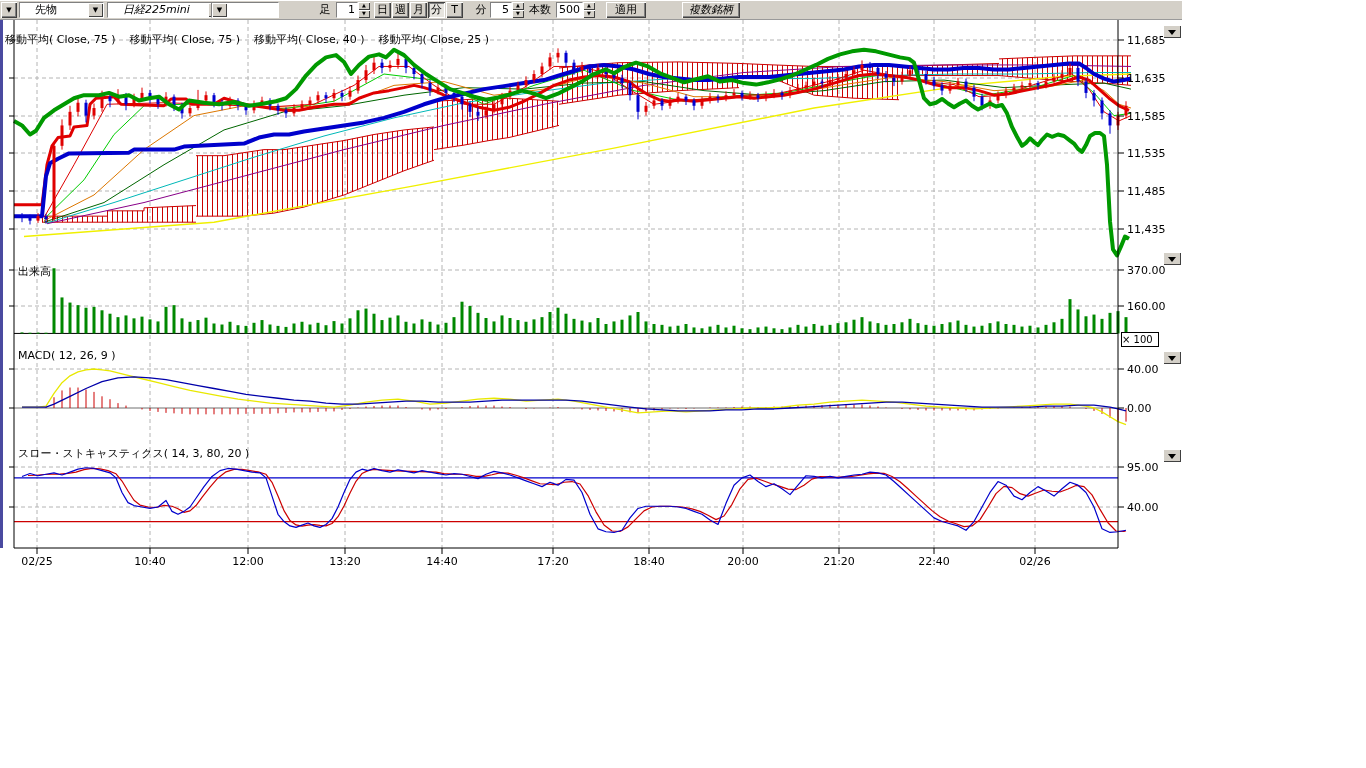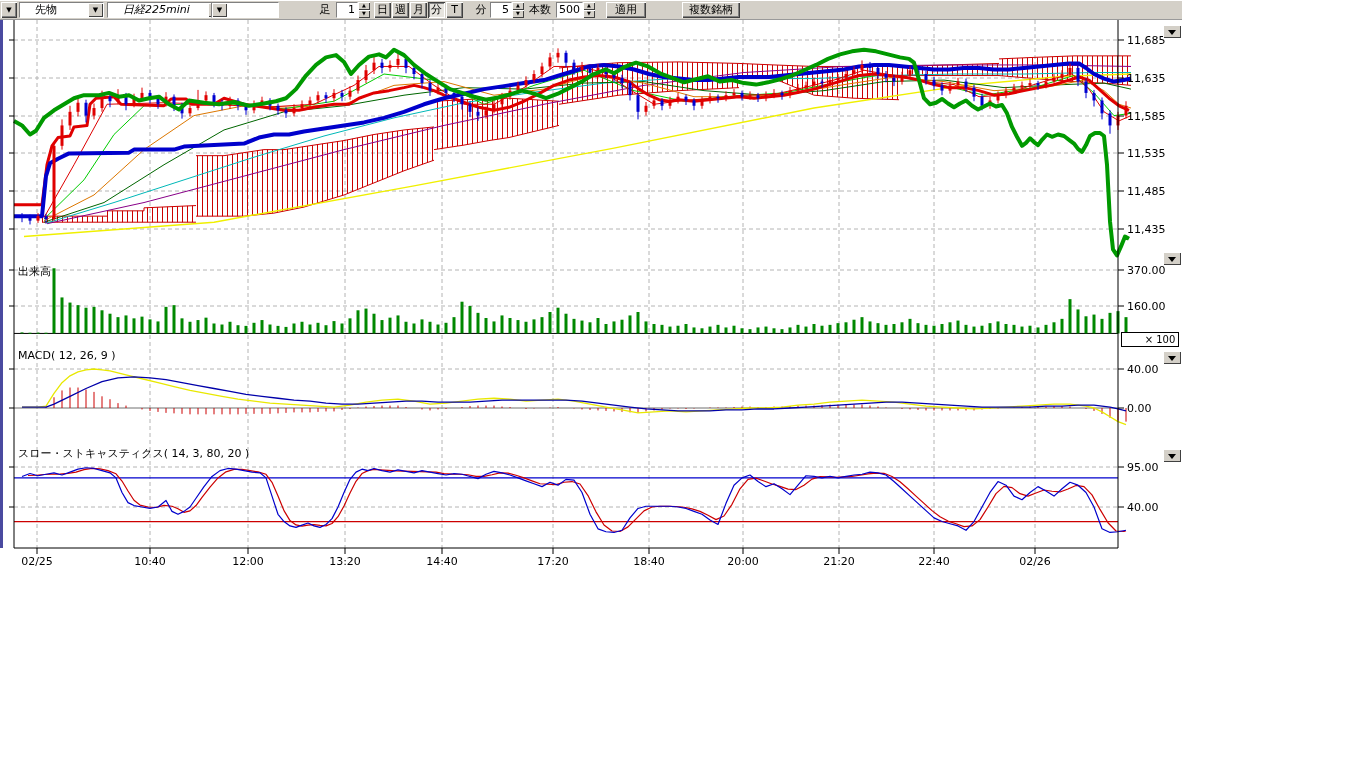--- a/index.html
+++ b/index.html
@@ -27,21 +27,21 @@
                   box-shadow:inset 1px 1px 0 #fff, inset -1px -1px 0 #404040;}
   
   .chart{position:absolute;left:0;top:20px;width:1182px;height:550px;background:#fff;}
   .chart svg{position:absolute;left:0;top:0;}
   .ov{position:absolute;white-space:pre;font-size:11px;line-height:12px;color:#000;background:transparent;}
   .panel-dd{position:absolute;left:1163px;width:18px;height:13px;background:#d4d0c8;
             box-shadow:inset 1px 1px 0 #fff, inset -1px -1px 0 #404040;text-align:center;}
   .panel-dd:after{content:"";display:inline-block;margin-top:4px;width:0;height:0;
             border-left:4px solid transparent;border-right:4px solid transparent;border-top:5px solid #000;}
   .mult{position:absolute;left:1121px;top:312px;width:36px;height:13px;border:1px solid #000;
-        background:#fff;font-size:10px;line-height:13px;text-align:center;padding-left:20px;}
+        background:#fff;font-size:10px;line-height:13px;text-align:left;}
 </style>
 </head>
 <body>
 
 <div class="app">
 
   <div class="toolbar">
     <div class="tb btn" style="left:1px;width:16px;font-size:7px;">▼</div>
 
     <div class="tb combo" style="left:19px;width:85px;">
@@ -89,21 +89,21 @@
 
     <div class="tb spin" style="left:556px;width:39px;">
       <div class="num">500</div>
       <div class="updn">
           <div>▲</div>
           <div>▼</div>
         </div>
     </div>
 
     <div class="tb btn" style="left:606px;width:40px;">適用</div>
-    <div class="tb btn" style="left:682px;width:58px;">複数銘柄</div>
+    <div class="tb btn" style="left:682px;width:58px;font-style:italic;">複数銘柄</div>
   </div>
 
   <div class="chart">
     <svg id="chart-svg" width="1182" height="550">
         <defs>
           <pattern id="cloudHatch" width="5" height="4" patternUnits="userSpaceOnUse">
             <line x1="2.5" y1="0" x2="2.5" y2="4" stroke="#cc0000" stroke-width="1"></line>
           </pattern>
         </defs>
         <line x1="37" y1="0" x2="37" y2="528" stroke="#b4b4b4" stroke-width="1" stroke-dasharray="4 3"></line>
@@ -786,20 +786,21 @@
         <line x1="743" y1="528" x2="743" y2="534" stroke="#000" stroke-width="1"></line>
         <text x="743" y="545" font-size="11" fill="#000" text-anchor="middle">20:00</text>
         <line x1="839" y1="528" x2="839" y2="534" stroke="#000" stroke-width="1"></line>
         <text x="839" y="545" font-size="11" fill="#000" text-anchor="middle">21:20</text>
         <line x1="934" y1="528" x2="934" y2="534" stroke="#000" stroke-width="1"></line>
         <text x="934" y="545" font-size="11" fill="#000" text-anchor="middle">22:40</text>
         <line x1="1035" y1="528" x2="1035" y2="534" stroke="#000" stroke-width="1"></line>
         <text x="1035" y="545" font-size="11" fill="#000" text-anchor="middle">02/26</text>
       </svg>
 
+    <div class="ov" style="left:5px;top:14px;">移動平均( Close, 75 )    移動平均( Close, 75 )    移動平均( Close, 40 )    移動平均( Close, 25 )</div>
 
     <div class="ov" style="left:18px;top:246px;">出来高</div>
     <div class="ov" style="left:18px;top:330px;">MACD( 12, 26, 9 )</div>
     <div class="ov" style="left:18px;top:428px;">スロー・ストキャスティクス( 14, 3, 80, 20 )</div>
 
     <div class="mult">× 100</div>
 
     <div class="panel-dd" style="top:5px;"></div>
     <div class="panel-dd" style="top:232px;"></div>
     <div class="panel-dd" style="top:331px;"></div>

